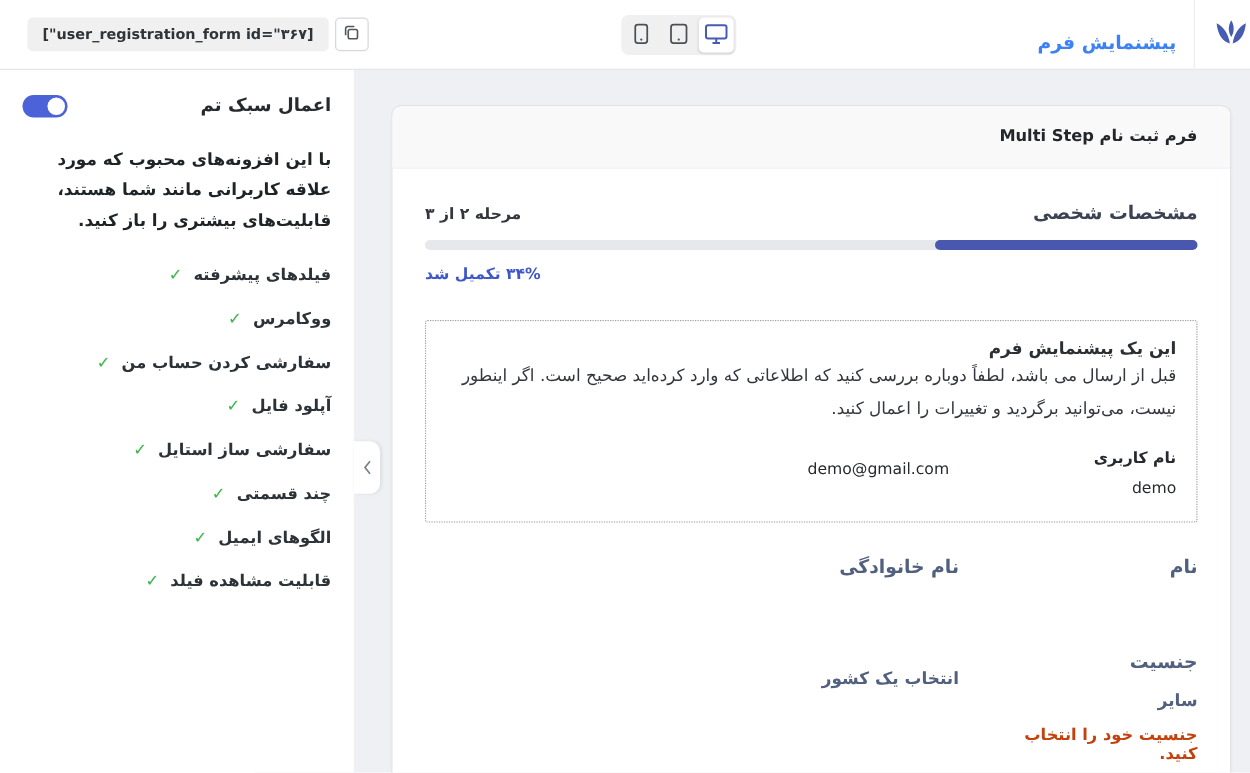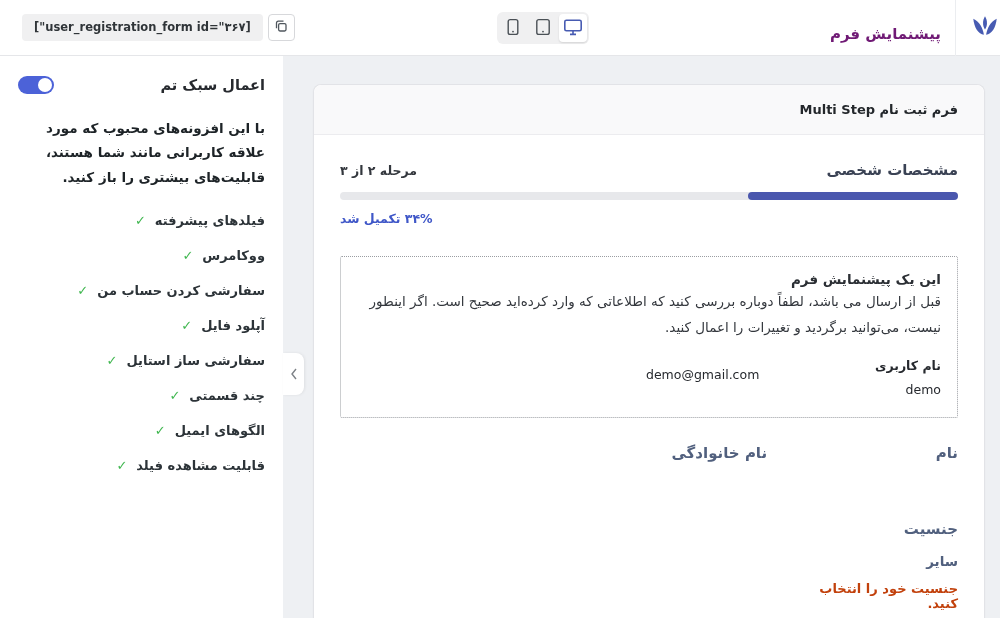--- a/index.html
+++ b/index.html
@@ -35,21 +35,21 @@
   }
   .device-btn {
     width: 28px; height: 28px; border: none; background: transparent; border-radius: 4px;
     display: flex; align-items: center; justify-content: center; color: #4a5056; cursor: pointer;
   }
   .device-btn.active { background: #ffffff; color: #475bb2; box-shadow: 0 1px 2px rgba(0,0,0,.12); }
   .brand {
     position: absolute; right: 0; top: 0; height: 56px; display: flex;
     align-items: center; gap: 14px; padding-left: 15px;
   }
-  .brand-title { font-size: 15px; font-weight: 700; color: #701a75; white-space: nowrap; margin-top: 12px; }
+  .brand-title { font-size: 15px; font-weight: 700; color: #3b82f6; white-space: nowrap; margin-top: 12px; }
   .vdivider { width: 1px; height: 56px; background: #ebedf0; }
   .logo { width: 30px; height: 30px; display: flex; align-items: center; }
 
   
   .sidebar {
     position: absolute; left: 0; top: 56px; width: 283px; height: 562px;
     background: #ffffff; padding: 20px 18px; z-index: 2;
   }
   .toggle-row { display: flex; justify-content: space-between; align-items: center; }
   .toggle-label { font-size: 14.5px; font-weight: 700; color: #26292e; }
@@ -256,18 +256,19 @@
         </div>
       </div>
 
       <div class="grid-2">
         <div>
           <div class="f-label">جنسیت</div>
           <div class="f-value">سایر</div>
           <div class="f-help">جنسیت خود را انتخاب کنید.</div>
         </div>
         <div>
+          <div class="f-value">انتخاب یک کشور</div>
         </div>
       </div>
     </div>
 
   </div>
 </main>
 
 </body></html>

